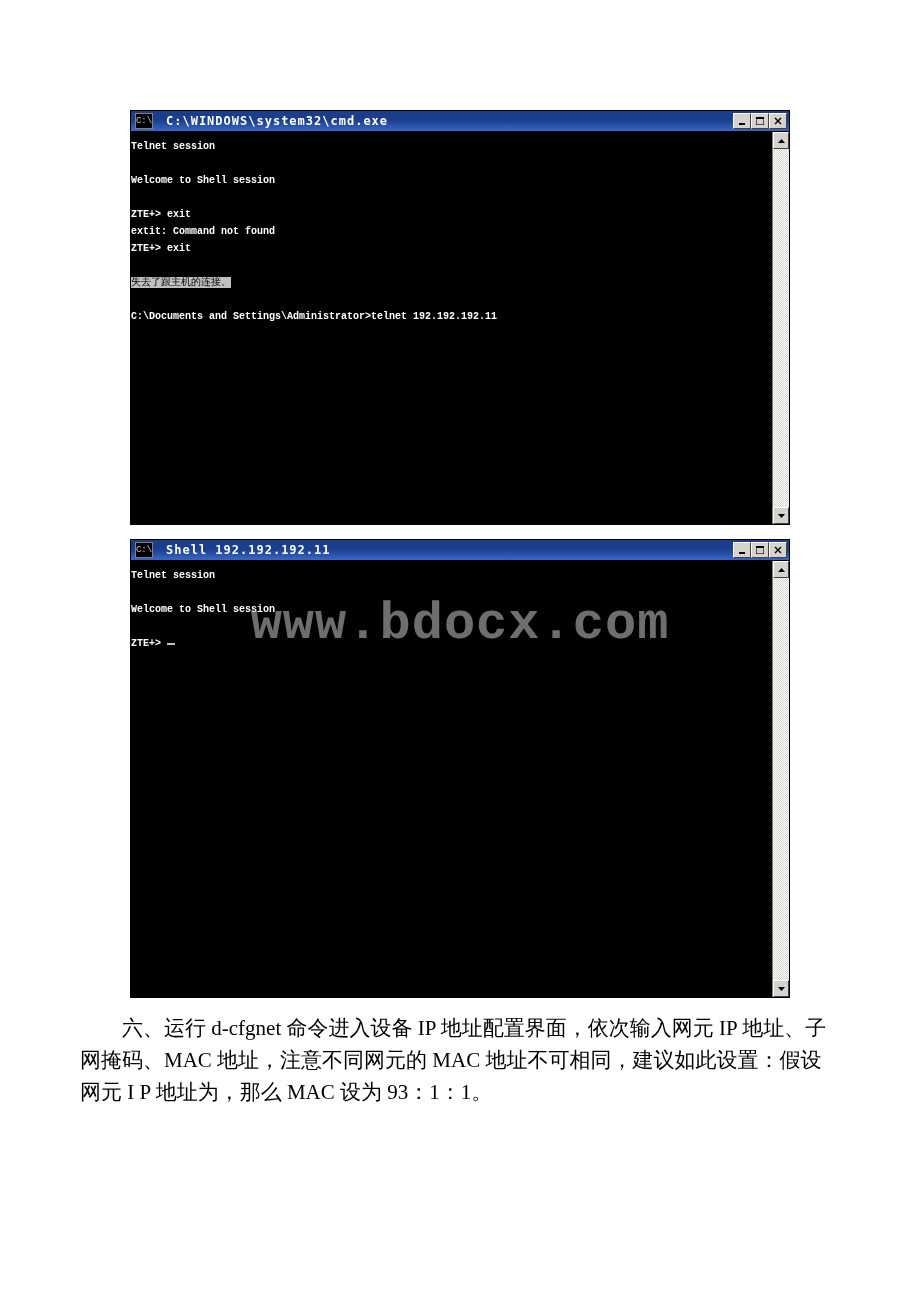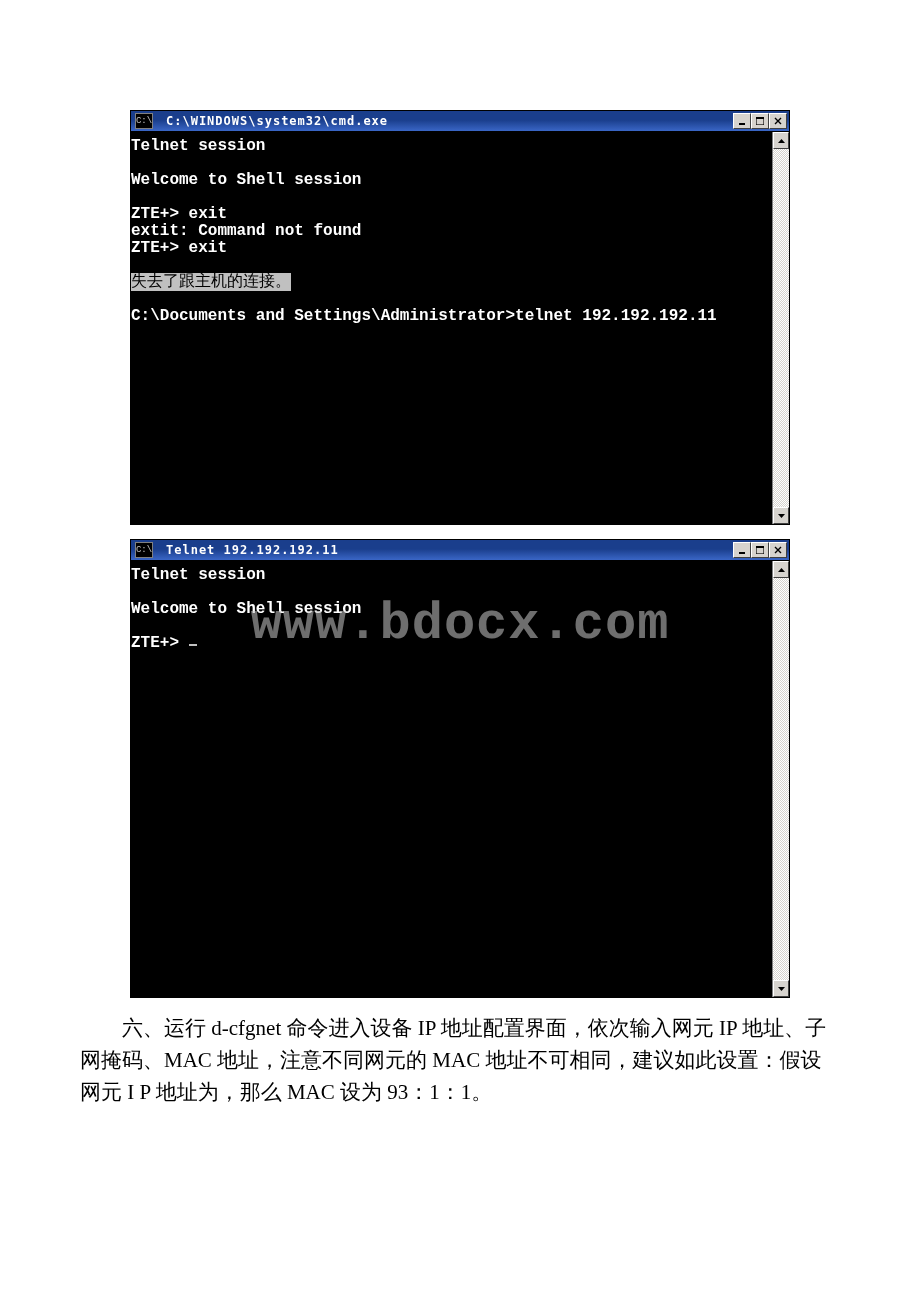--- a/index.html
+++ b/index.html
@@ -72,21 +72,21 @@
   }
   .tb-btn svg { display:block; }
   .term-wrap {
     display: flex;
     background: #000;
   }
   .terminal {
     background: #000;
     color: #c0c0c0;
     font-family: "NSimSun", "SimSun", "Courier New", monospace;
-    font-size: 16px;
+    font-size: 10px;
     line-height: 17px;
     padding: 6px 16px 6px 0;
     white-space: pre;
     flex: 1 1 auto;
     overflow: hidden;
   }
   .h1 { height: 380px; }
   .h2 { height: 424px; }
   .terminal .bold { color: #fff; font-weight: bold; }
   .terminal .hl {
@@ -198,21 +198,21 @@
               </svg>
           </div>
         </div>
       </div>
     </div>
 
     <div class="win">
       <div class="watermark">www.bdocx.com</div>
       <div class="titlebar">
         <span class="tb-icon">C:\</span>
-        <span class="tb-title">Telnet 192.192.192.11</span>
+        <span class="tb-title">Shell 192.192.192.11</span>
         <div class="tb-controls">
           <div class="tb-btn">
             <svg width="8" height="8" viewBox="0 0 8 8">
                 <rect x="1" y="6" width="6" height="2" fill="#000"></rect>
               </svg>
           </div>
           <div class="tb-btn">
             <svg width="8" height="8" viewBox="0 0 8 8">
                 <rect x="0" y="0" width="8" height="8" fill="none" stroke="#000" stroke-width="1.2"></rect>
                 <rect x="0" y="0" width="8" height="2" fill="#000"></rect>

